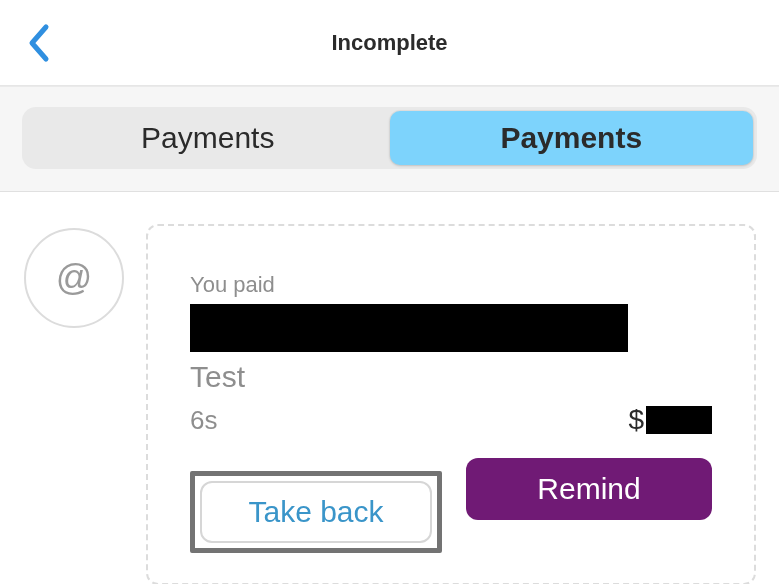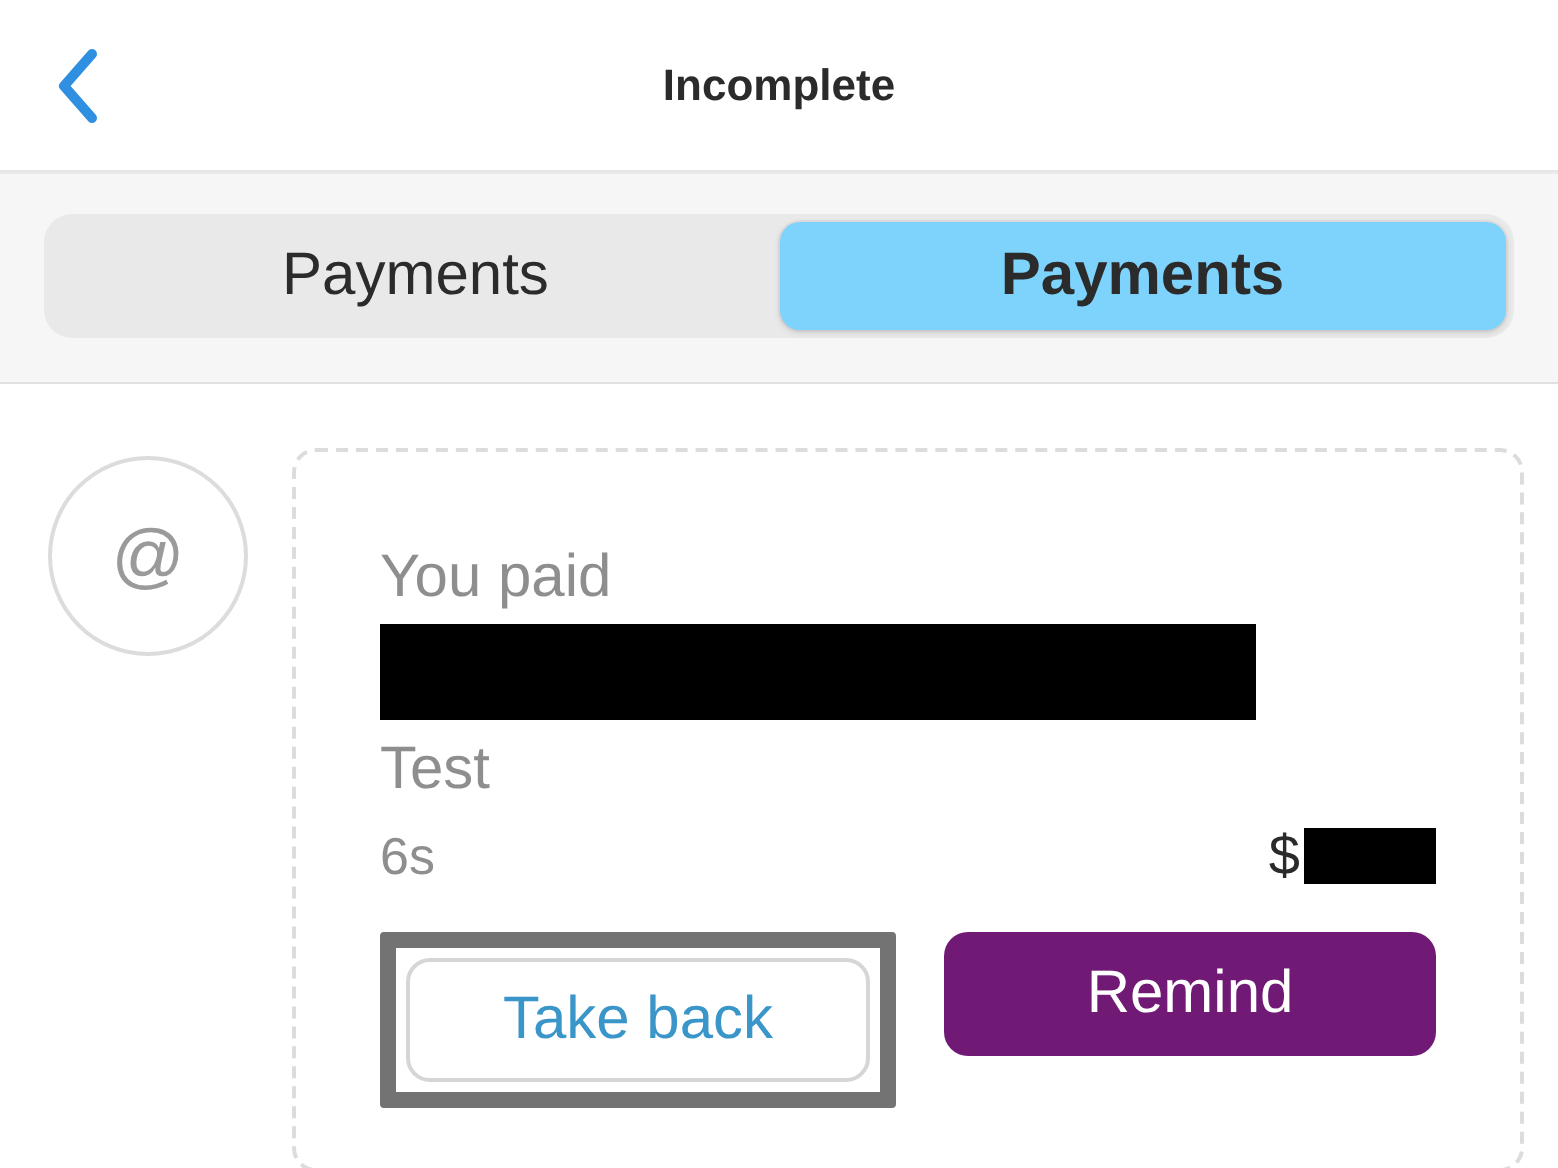--- a/index.html
+++ b/index.html
@@ -86,21 +86,21 @@
       margin-top: 4px;
     }
     .card {
       flex: 1;
       border: 2px dashed #dcdcdc;
       border-radius: 12px;
       padding: 46px 42px 30px 42px;
       position: relative;
     }
     .you-paid {
-      font-size: 30px;
+      font-size: 22px;
       color: #8e8e8e;
       margin-bottom: 6px;
     }
     .recipient-redact {
       width: 438px;
       height: 48px;
       background: #000000;
       margin-bottom: 8px;
     }
     .note {
@@ -130,24 +130,25 @@
     .amount-redact {
       width: 66px;
       height: 28px;
       background: #000000;
     }
     .button-row {
       display: flex;
       gap: 24px;
     }
     .takeback-highlight {
-      border: 8px solid #737373;
+      border: 5px solid #737373;
       padding: 5px;
       border-radius: 2px;
       display: inline-block;
+      margin-top: 13px;
     }
     .btn {
       height: 62px;
       border-radius: 12px;
       font-size: 30px;
       display: flex;
       align-items: center;
       justify-content: center;
       cursor: pointer;
       width: 232px;

